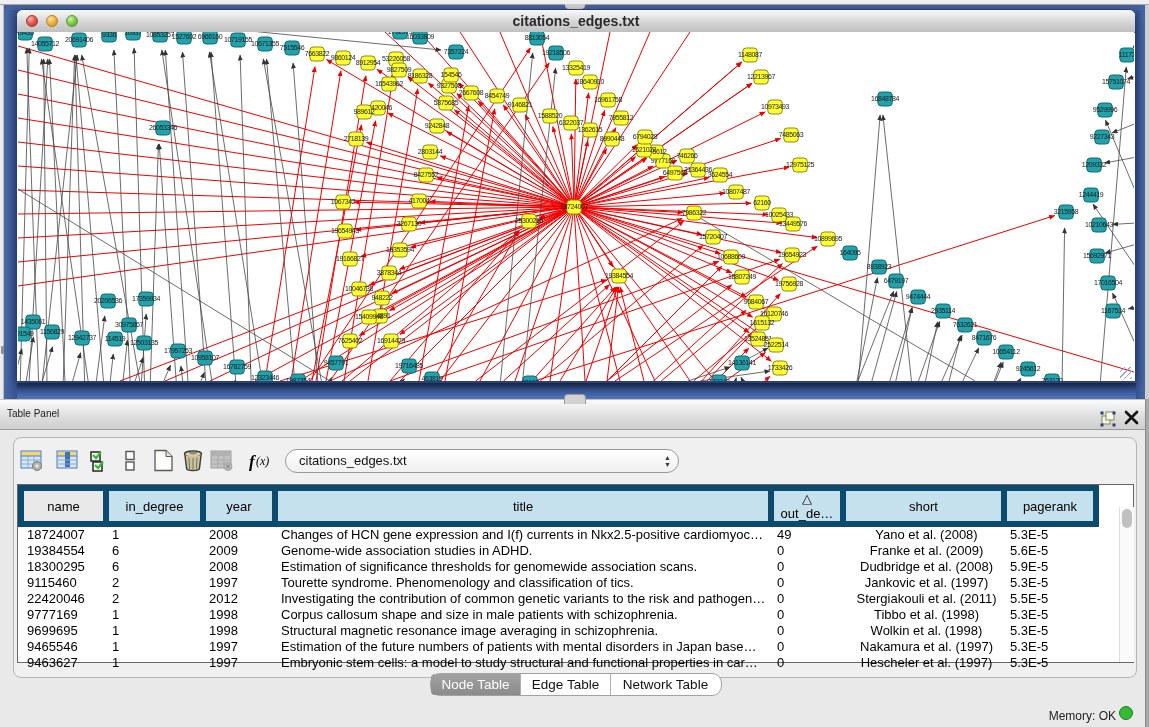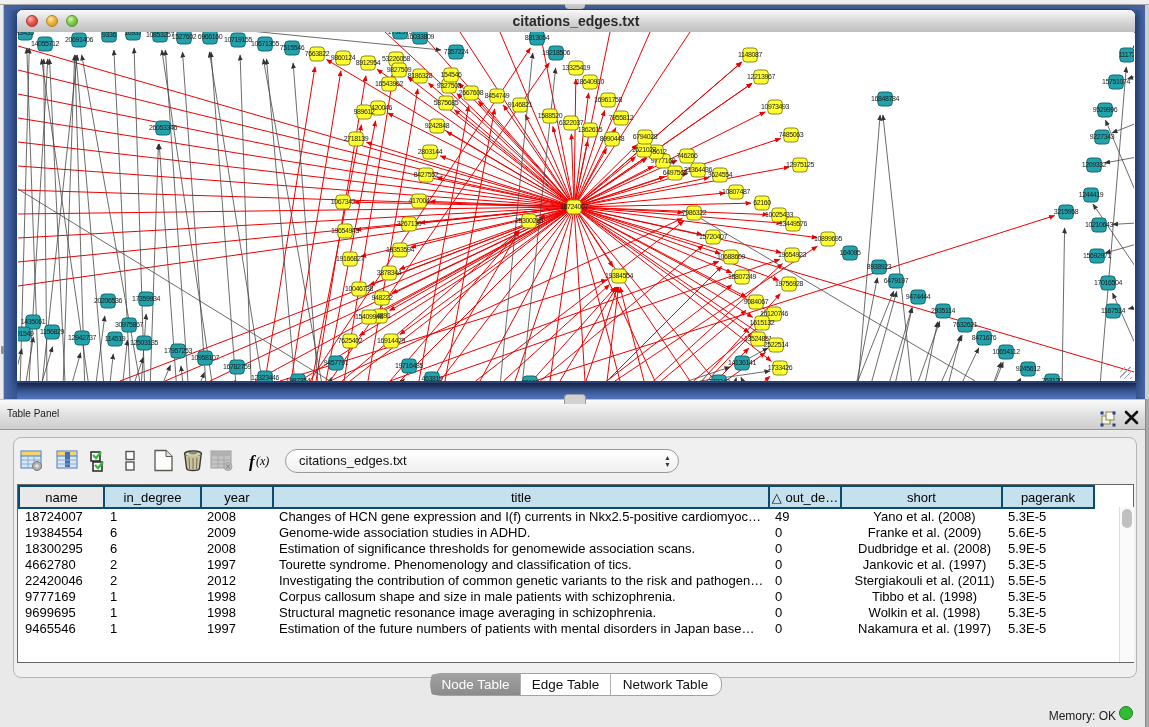--- a/index.html
+++ b/index.html
@@ -26,21 +26,21 @@
 #panel{left:0;top:399px;width:1149px;height:328px;background:#e9e9e9}
 #phead{left:0;top:0;width:100%;height:31px;background:linear-gradient(#fbfbfb,#dcdcdc 60%,#cfcfcf);border-top:1px solid #c2c2c2;border-bottom:1px solid #989898}
 #ptitle{left:7px;top:8px;font-size:10px;color:#1c1c1c}
 #handle2{left:564px;top:-5px;width:22px;height:10px;background:#d2d2d2;border-radius:4px 4px 0 0;border:1px solid #9a9a9a;border-bottom:none}
 #pcontain{left:13px;top:38px;width:1124px;height:241px;background:#f0f0f0;border:1px solid #b5b5b5;border-radius:8px}
 #prightstrip{left:1145px;top:0;width:4px;height:328px;background:#a8a8a8;border-left:1px solid #8a8a8a}
 #combo{left:285px;top:50px;width:394px;height:24px;background:linear-gradient(#fff,#f0f0f0);border:1px solid #999;border-radius:12px;font-size:13px;color:#111;line-height:22px;padding-left:13px}
 #combo .step{position:absolute;right:7px;top:4px;font-size:7px;color:#3a3a3a;line-height:7px;text-align:center}
 #tablewrap{left:17px;top:85px;width:1117px;height:179px;background:#fff;border:1px solid #666}
 table{border-collapse:collapse;table-layout:fixed;width:1075px;font-size:13px}
-th{background:#c6e1ee;border:2px solid #0c4a6e;font-weight:normal;height:22px;font-size:13px;padding:0}
+th{background:#c6e1ee;border:6px solid #0c4a6e;font-weight:normal;height:22px;font-size:13px;padding:0}
 th.c0{background:#e9e9e9}
 td{height:16px;padding:0 0 0 6px;white-space:nowrap;overflow:hidden;color:#000}
 .c0{width:85px}.c1{width:97px}.c2{width:72px}.c3{width:496px}.c4{width:72px}.c5{width:161px;text-align:center}.c6{width:92px}
 #vscroll{left:1119px;top:108px;width:15px;height:155px;background:#fafafa;border-left:1px solid #ddd}
 #vthumb{left:2px;top:2px;width:10px;height:19px;background:#c0c0c0;border-radius:5px}
 #tabs{left:430px;top:274px;width:292px;height:23px;border:1px solid #a2a2a2;border-radius:10px;background:#fff;font-size:13.5px;display:flex}
 #tabs div{line-height:21px;text-align:center}
 #tab1{width:89px;background:linear-gradient(#a2a2a2,#8b8b8b);color:#fff;border-radius:4px 0 0 4px}
 #tab2{width:90px;border-left:1px solid #b0b0b0;color:#111}
 #tab3{width:110px;border-left:1px solid #b0b0b0;color:#111}
@@ -682,21 +682,21 @@
 <tr>
             <td class="c0">18300295</td>
             <td class="c1">6</td>
             <td class="c2">2008</td>
             <td class="c3">Estimation of significance thresholds for genomewide association scans.</td>
             <td class="c4">0</td>
             <td class="c5">Dudbridge et al. (2008)</td>
             <td class="c6">5.9E-5</td>
           </tr>
 <tr>
-            <td class="c0">4662780</td>
+            <td class="c0">9115460</td>
             <td class="c1">2</td>
             <td class="c2">1997</td>
             <td class="c3">Tourette syndrome. Phenomenology and classification of tics.</td>
             <td class="c4">0</td>
             <td class="c5">Jankovic et al. (1997)</td>
             <td class="c6">5.3E-5</td>
           </tr>
 <tr>
             <td class="c0">22420046</td>
             <td class="c1">2</td>
@@ -724,20 +724,29 @@
             <td class="c5">Wolkin et al. (1998)</td>
             <td class="c6">5.3E-5</td>
           </tr>
 <tr>
             <td class="c0">9465546</td>
             <td class="c1">1</td>
             <td class="c2">1997</td>
             <td class="c3">Estimation of the future numbers of patients with mental disorders in Japan base…</td>
             <td class="c4">0</td>
             <td class="c5">Nakamura et al. (1997)</td>
+            <td class="c6">5.3E-5</td>
+          </tr>
+<tr>
+            <td class="c0">9463627</td>
+            <td class="c1">1</td>
+            <td class="c2">1997</td>
+            <td class="c3">Embryonic stem cells: a model to study structural and functional properties in car…</td>
+            <td class="c4">0</td>
+            <td class="c5">Hescheler et al. (1997)</td>
             <td class="c6">5.3E-5</td>
           </tr>
    </tbody>
       </table>
   </div>
   <div class="abs" id="vscroll">
       <div class="abs" id="vthumb"></div>
     </div>
   <div class="abs" id="tabs">
       <div id="tab1">Node Table</div>

